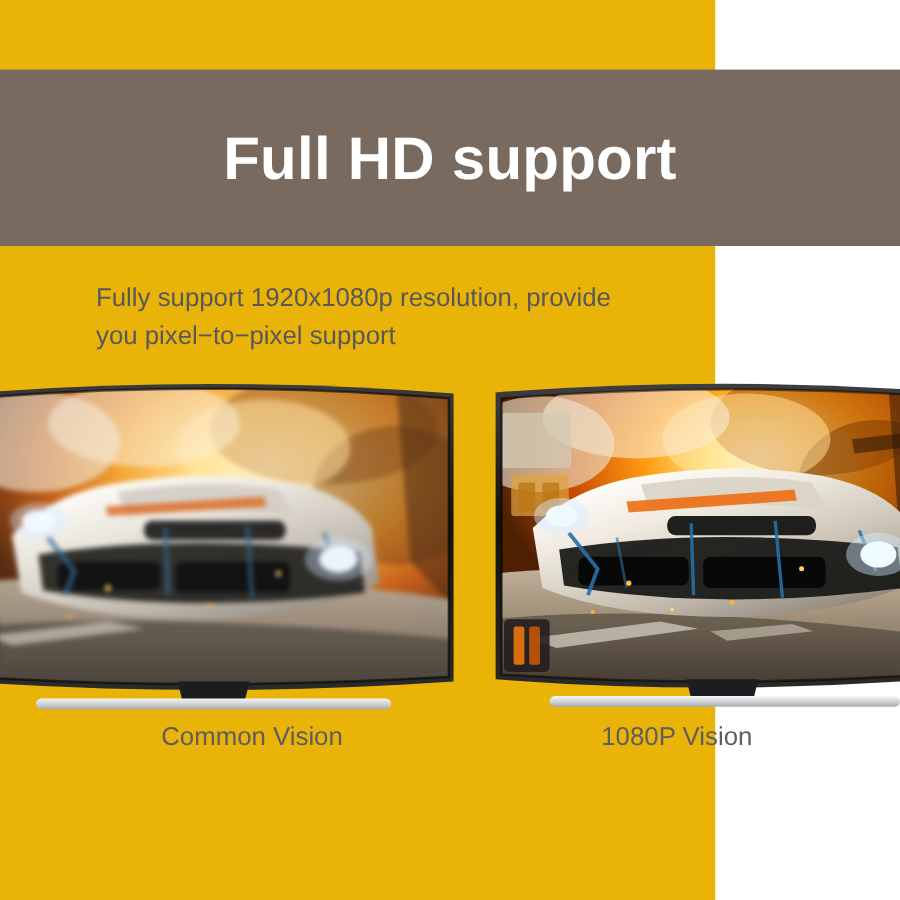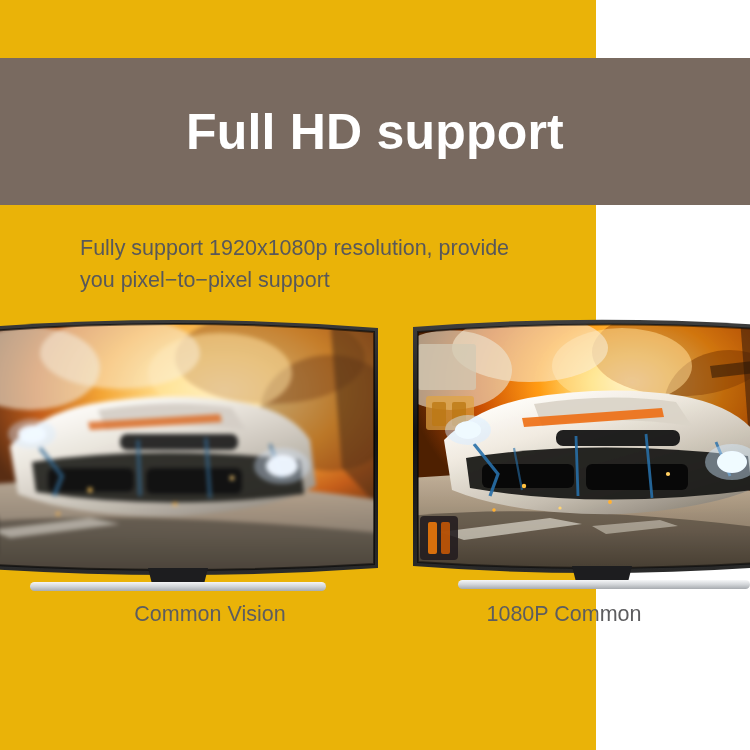--- a/index.html
+++ b/index.html
@@ -278,16 +278,16 @@
         <path d="M8 14 Q185 0 366 12 L366 244 Q185 256 8 244 Z" fill="none" stroke="#000" stroke-width="2" opacity="0.5"></path>
 
         <path d="M162 248 L222 248 L218 264 L166 264 Z" fill="#1d1d1f"></path>
         <rect x="48" y="262" width="292" height="9" rx="4.5" fill="url(#standGradR)"></rect>
       </svg>
     </div>
   </div>
 
   <div class="captions">
     <div class="caption left">Common Vision</div>
-    <div class="caption right">1080P Common</div>
+    <div class="caption right">1080P Vision</div>
   </div>
 
 </div>
 
 </body></html>

